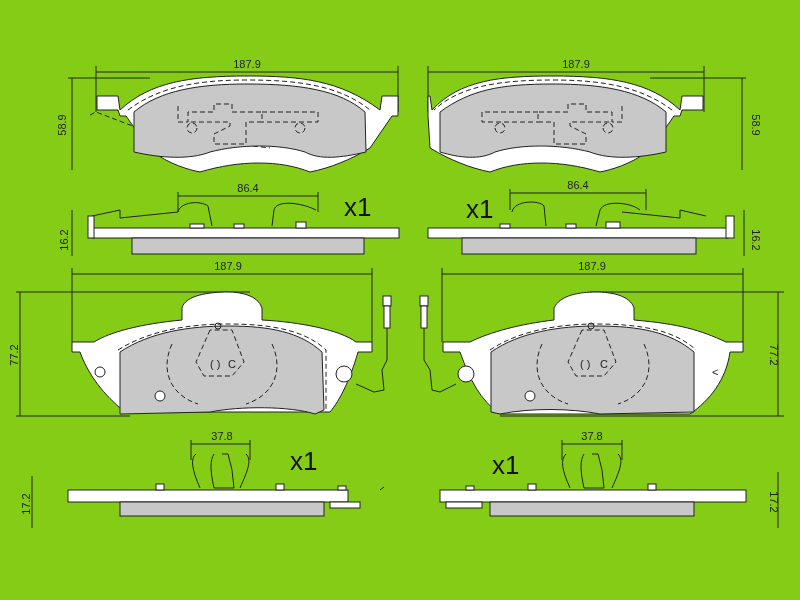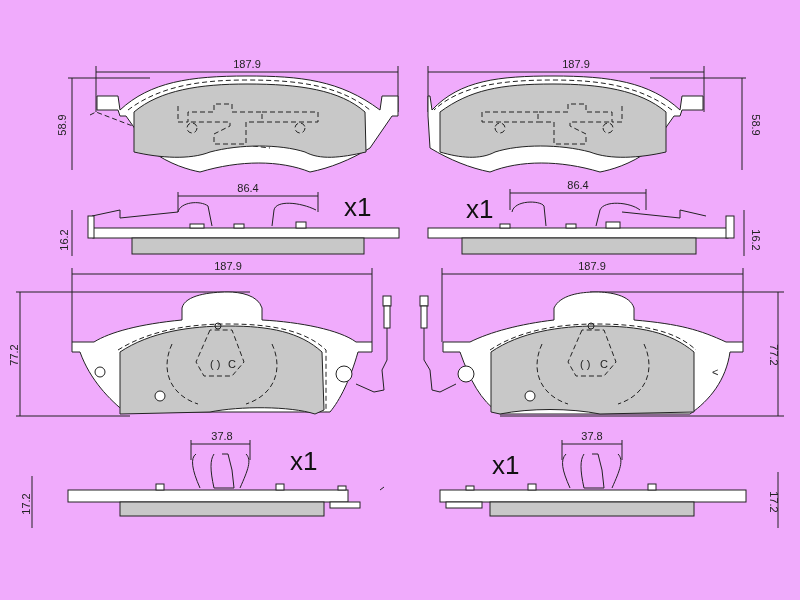--- a/index.html
+++ b/index.html
@@ -1,16 +1,16 @@
 <!DOCTYPE html>
 <html><head>
 <meta charset="utf-8">
 <style>
   html,body{margin:0;padding:0;background:#fff;}
-  #stage{position:relative;width:800px;height:600px;overflow:hidden;background:#f0abfc;font-family:"Liberation Sans",sans-serif;}
+  #stage{position:relative;width:800px;height:600px;overflow:hidden;background:#84cc16;font-family:"Liberation Sans",sans-serif;}
   svg{position:absolute;left:0;top:0;}
   .dim{font-family:"Liberation Sans",sans-serif;font-size:11px;fill:#222;}
   .qty{font-family:"Liberation Sans",sans-serif;font-size:26px;fill:#111;}
   .ln{stroke:#222;stroke-width:1;fill:none;}
   .body{stroke:#222;stroke-width:1;fill:#fff;}
   .pad{stroke:#222;stroke-width:1;fill:#c8c8c8;}
   .dash{stroke:#222;stroke-width:1;fill:none;stroke-dasharray:5 3;}
 </style>
 </head>
 <body>

